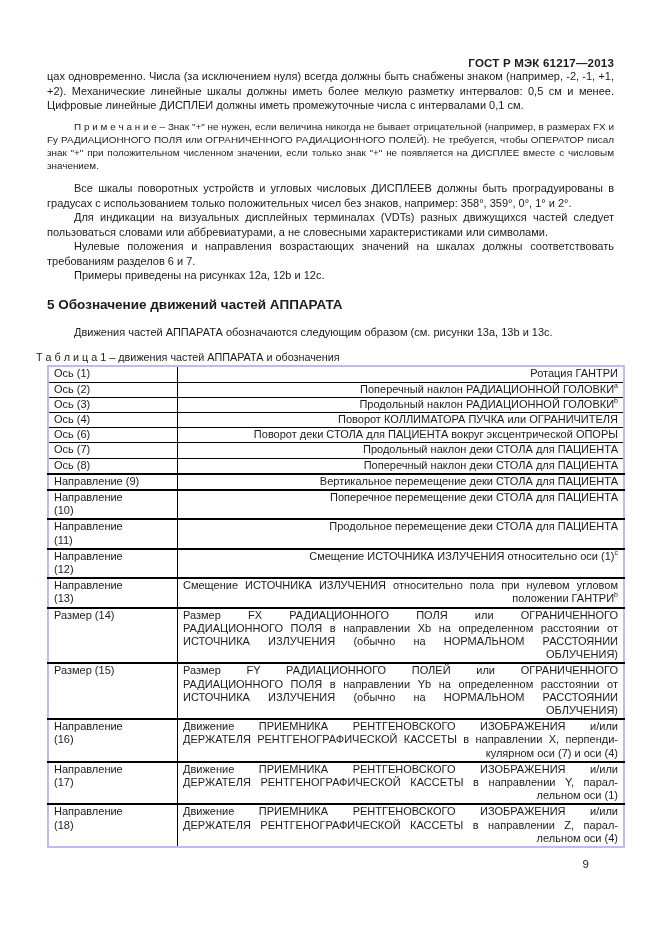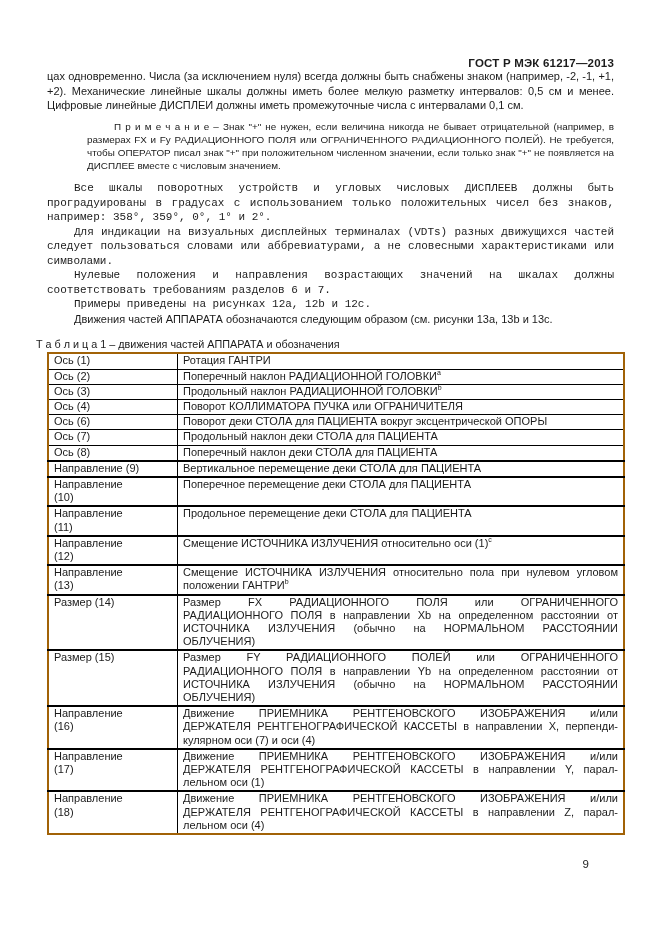--- a/index.html
+++ b/index.html
@@ -16,29 +16,28 @@
   }
   .doc-header {
     margin-top: 57px;
     text-align: right;
     font-weight: bold;
     font-size: 11.5px;
     letter-spacing: 0.2px;
   }
   .body-text { font-size: 11px; line-height: 14.5px; }
   .para { text-align: justify; margin: 0; }
-  .para.indent { text-indent: 27px; font-family: Liberation Mono, monospace; }
+  .para.indent { text-indent: 27px; }
   .p1 { }
   .note {
     margin-top: 7px;
     font-size: 9.9px;
     line-height: 13px;
     text-align: justify;
     text-indent: 27px;
-    margin-left: 40px;
   }
   .p2 { margin-top: 9px; }
   .section-heading {
     font-size: 13.5px;
     font-weight: bold;
     margin: 14px 0 13px 0;
   }
   .intro { margin-bottom: 12px; text-indent: 27px; }
   .table-caption {
     font-size: 10.8px;
@@ -49,26 +48,26 @@
     width: 567px;
     table-layout: fixed;
     font-size: 11px;
     line-height: 13.2px;
   }
   table.movements td {
     border: 1px solid #000;
     vertical-align: top;
     padding: 0 5px 1px 5px;
   }
-  table.movements { border: 2px solid #a16207; padding-left: 40px; }
+  table.movements { border: 2px solid #c4b5fd; padding-left: 40px; }
   table.movements tr.thick td { border-top-width: 2px; }
   td.c1 { width: 118px; white-space: pre-line; }
   td.c2 { width: 435px; }
   .jl { text-align: justify; text-align-last: justify; }
-  .ll { text-align: left; }
+  .ll { text-align: right; margin-left: 16px; }
   sup { font-size: 7px; line-height: 0; vertical-align: super; }
   .page-number {
     position: absolute;
     top: 858px;
     right: 72px;
     font-size: 11.5px;
   }
 </style>
 </head>
 <body>
@@ -79,20 +78,21 @@
 
   <div class="body-text">
     <p class="para p1">цах одновременно. Числа (за исключением нуля) всегда должны быть снабжены знаком (например, -2, -1, +1, +2). Механические линейные шкалы должны иметь более мелкую разметку интервалов: 0,5 см и менее. Цифровые линейные ДИСПЛЕИ должны иметь промежуточные числа с интервалами 0,1 см.</p>
     <p class="note">П р и м е ч а н и е  – Знак "+" не нужен, если величина никогда не бывает отрицательной (например, в размерах FX и Fy РАДИАЦИОННОГО ПОЛЯ или ОГРАНИЧЕННОГО РАДИАЦИОННОГО ПОЛЕЙ). Не требуется, чтобы ОПЕРАТОР  писал знак "+" при положительном численном значении, если только знак "+" не появляется на ДИСПЛЕЕ вместе с числовым значением.</p>
     <p class="para indent p2">Все шкалы поворотных устройств и угловых числовых ДИСПЛЕЕВ должны быть проградуированы в градусах с использованием только положительных чисел без знаков, например: 358°, 359°, 0°, 1° и 2°.</p>
     <p class="para indent">Для индикации на визуальных дисплейных терминалах (VDTs) разных движущихся частей следует пользоваться словами или аббревиатурами, а не словесными характеристиками или символами.</p>
     <p class="para indent">Нулевые положения и направления возрастающих значений  на шкалах должны соответствовать требованиям разделов 6 и 7.</p>
     <p class="para indent">Примеры приведены на рисунках 12a, 12b и 12c.</p>
   </div>
 
+  <h2 class="section-heading">5 Обозначение движений частей АППАРАТА</h2>
 
   <p class="body-text intro para">Движения частей АППАРАТА обозначаются следующим образом (см. рисунки 13a, 13b и 13c.</p>
 
   <p class="table-caption">Т а б л и ц а  1 – движения частей АППАРАТА и обозначения</p>
 
   <table class="movements">
     <tbody>
         <tr>
           <td class="c1">Ось (1)</td>
           <td class="c2">

